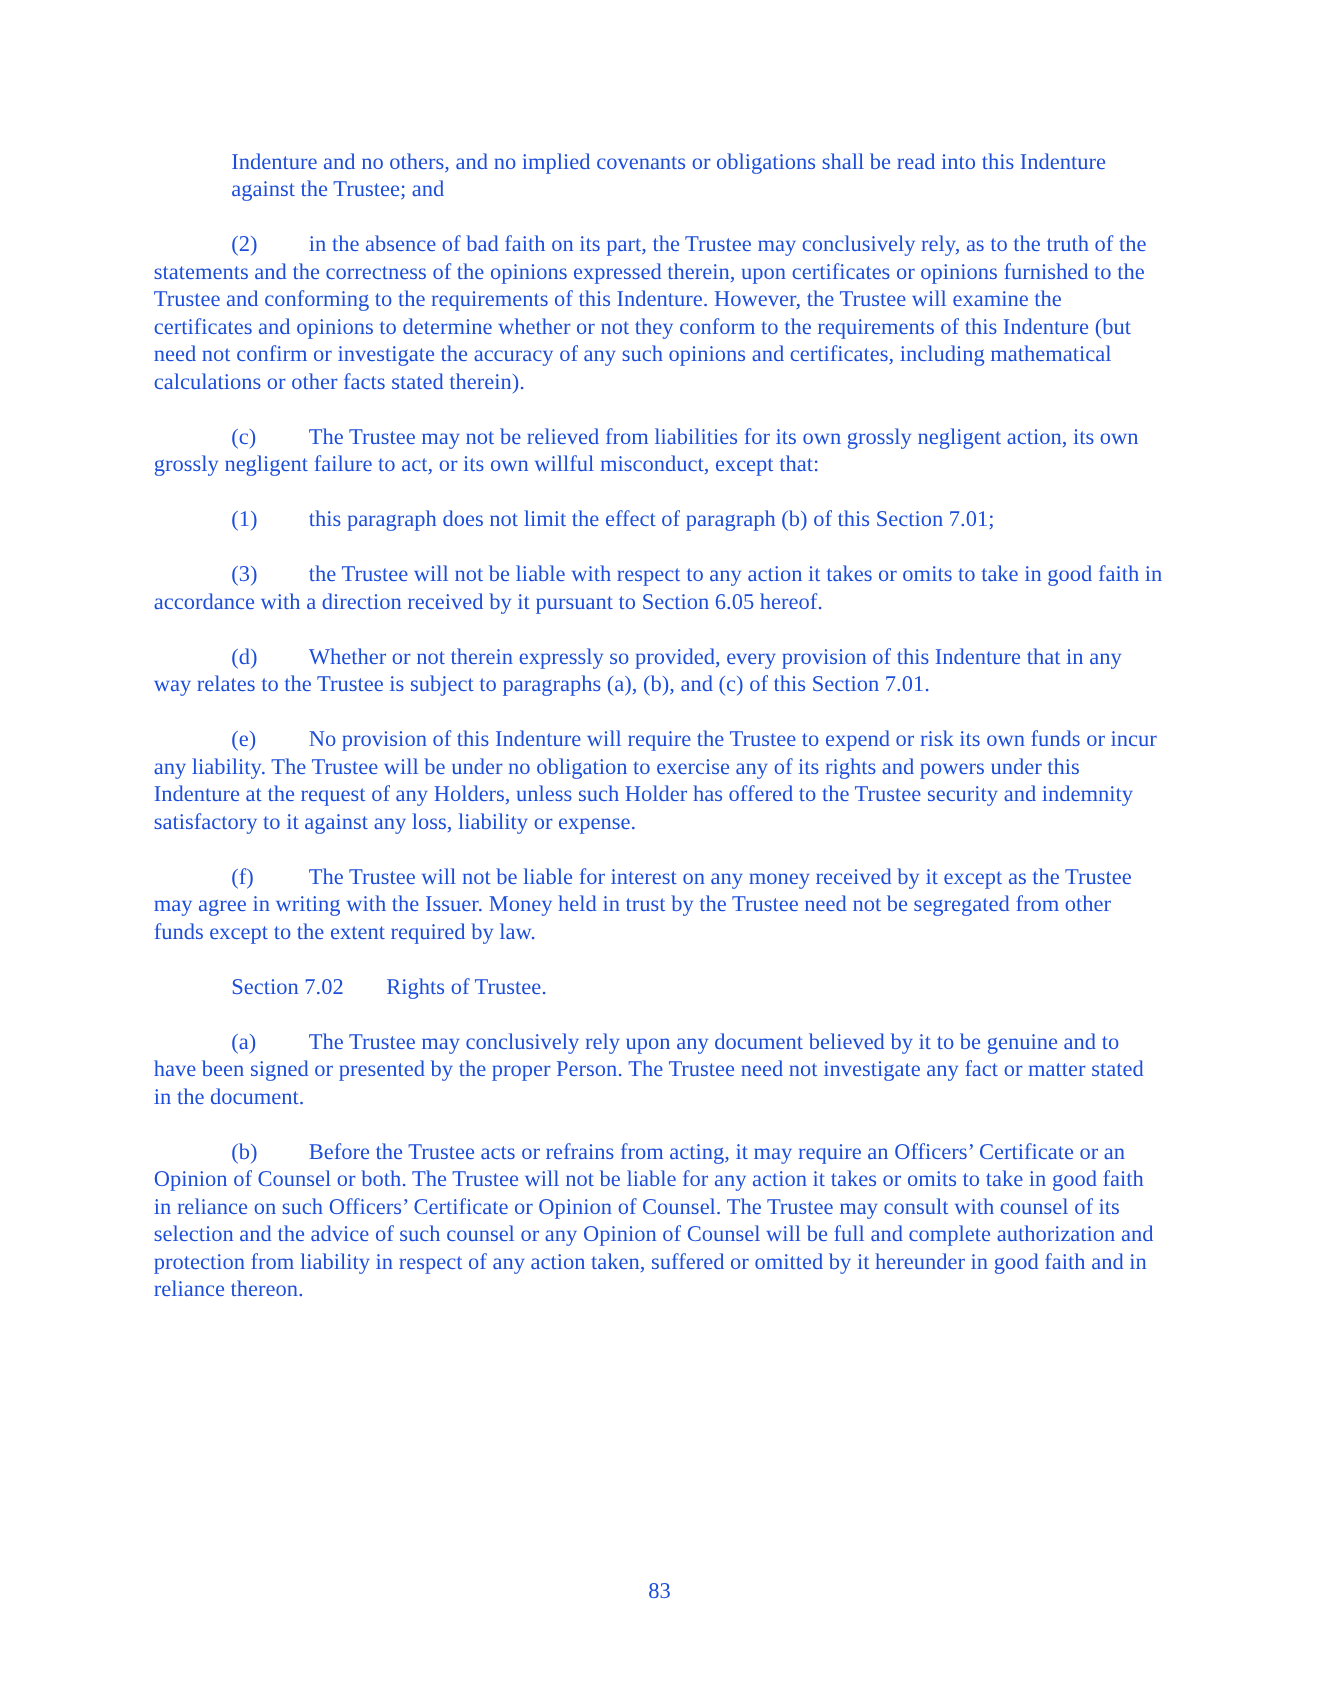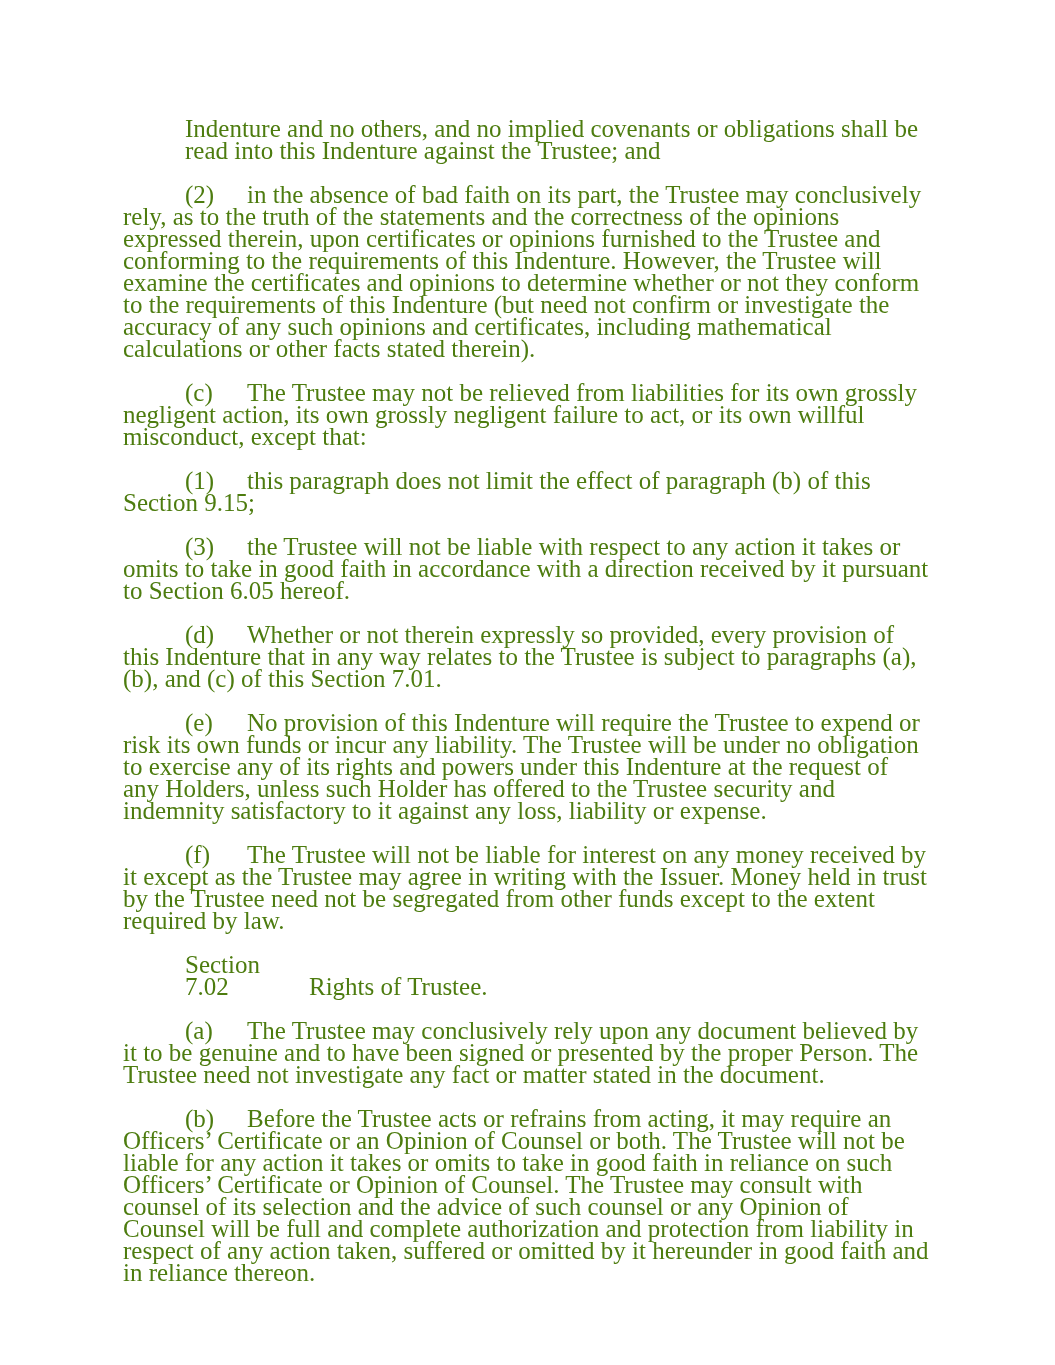--- a/index.html
+++ b/index.html
@@ -5,23 +5,23 @@
   html, body {
     margin: 0;
     padding: 0;
     background: #ffffff;
   }
   .page {
     position: relative;
     width: 1055px;
     height: 1365px;
     background: #ffffff;
-    color: #4d7c0f;
+    color: #1d4ed8;
     font-family: "Liberation Serif", "DejaVu Serif", serif;
-    font-size: 25px;
+    font-size: 18px;
     line-height: 22px;
     overflow: hidden;
   }
   .content {
     position: absolute;
     left: 123px;
     top: 118px;
     width: 807px;
   }
   .para {
@@ -66,33 +66,34 @@
 
 <div class="page">
   <div class="content">
 
     <p class="para continuation"><span>Indenture and no others, and no implied covenants or obligations shall be read into this Indenture against the Trustee; and</span></p>
 
     <p class="para numbered"><span class="label">(2)</span><span>in the absence of bad faith on its part, the Trustee may conclusively rely, as to the truth of the statements and the correctness of the opinions expressed therein, upon certificates or opinions furnished to the Trustee and conforming to the requirements of this Indenture.  However, the Trustee will examine the certificates and opinions to determine whether or not they conform to the requirements of this Indenture (but need not confirm or investigate the accuracy of any such opinions and certificates, including mathematical calculations or other facts stated therein).</span></p>
 
     <p class="para lettered"><span class="label">(c)</span><span>The Trustee may not be relieved from liabilities for its own grossly negligent action, its own grossly negligent failure to act, or its own willful misconduct, except that:</span></p>
 
-    <p class="para numbered"><span class="label">(1)</span><span>this paragraph does not limit the effect of paragraph (b) of this Section 9.15;</span></p>
+    <p class="para numbered"><span class="label">(1)</span><span>this paragraph does not limit the effect of paragraph (b) of this Section 7.01;</span></p>
 
 
     <p class="para numbered"><span class="label">(3)</span><span>the Trustee will not be liable with respect to any action it takes or omits to take in good faith in accordance with a direction received by it pursuant to Section 6.05 hereof.</span></p>
 
     <p class="para lettered"><span class="label">(d)</span><span>Whether or not therein expressly so provided, every provision of this Indenture that in any way relates to the Trustee is subject to paragraphs (a), (b), and (c) of this Section 7.01.</span></p>
 
     <p class="para lettered"><span class="label">(e)</span><span>No provision of this Indenture will require the Trustee to expend or risk its own funds or incur any liability.  The Trustee will be under no obligation to exercise any of its rights and powers under this Indenture at the request of any Holders, unless such Holder has offered to the Trustee security and indemnity satisfactory to it against any loss, liability or expense.</span></p>
 
     <p class="para lettered"><span class="label">(f)</span><span>The Trustee will not be liable for interest on any money received by it except as the Trustee may agree in writing with the Issuer.  Money held in trust by the Trustee need not be segregated from other funds except to the extent required by law.</span></p>
 
     <p class="para section"><span class="label wide">Section 7.02</span><span>Rights of Trustee.</span></p>
 
     <p class="para lettered"><span class="label">(a)</span><span>The Trustee may conclusively rely upon any document believed by it to be genuine and to have been signed or presented by the proper Person.  The Trustee need not investigate any fact or matter stated in the document.</span></p>
 
     <p class="para lettered"><span class="label">(b)</span><span>Before the Trustee acts or refrains from acting, it may require an Officers’ Certificate or an Opinion of Counsel or both.  The Trustee will not be liable for any action it takes or omits to take in good faith in reliance on such Officers’ Certificate or Opinion of Counsel.  The Trustee may consult with counsel of its selection and the advice of such counsel or any Opinion of Counsel will be full and complete authorization and protection from liability in respect of any action taken, suffered or omitted by it hereunder in good faith and in reliance thereon.</span></p>
 
 
   </div>
 
+  <div class="page-number">83</div>
 </div>
 
 </body></html>

